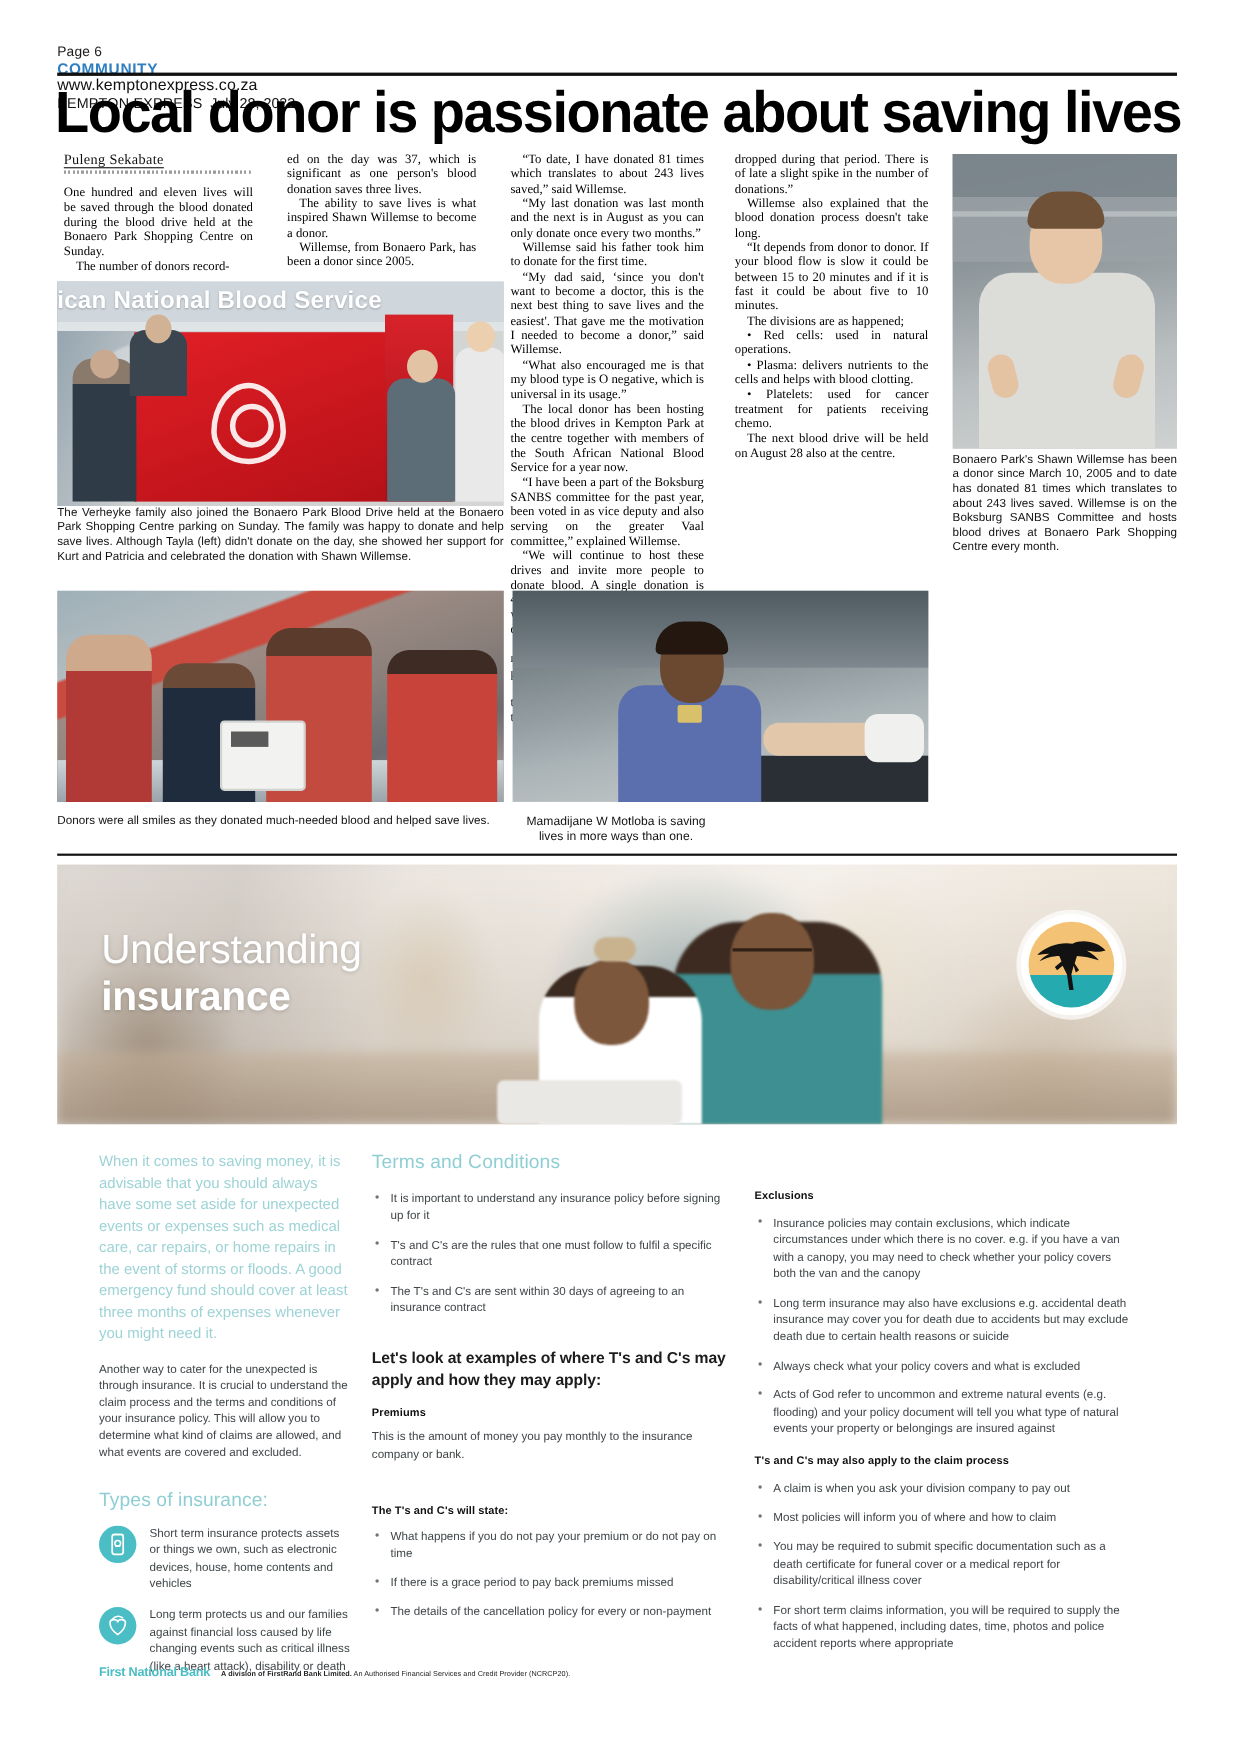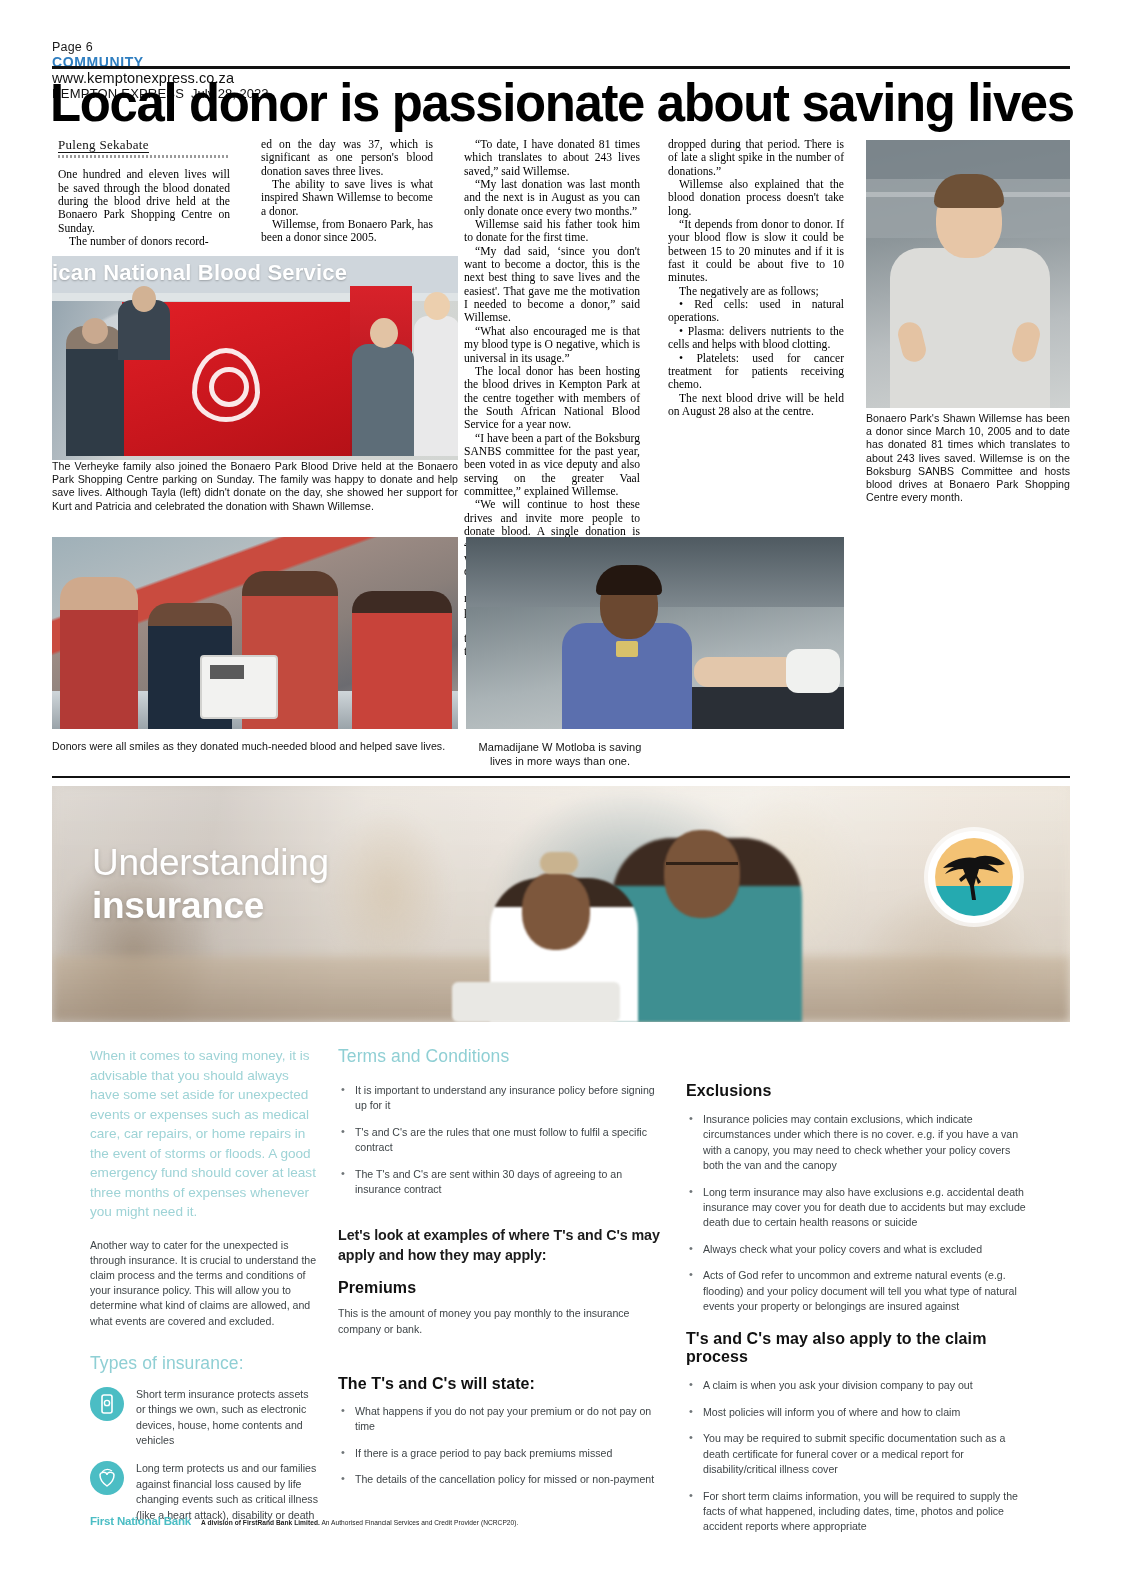--- a/index.html
+++ b/index.html
@@ -189,21 +189,21 @@
   .fnb-logo .inner{position:absolute;left:7px;top:7px;width:78px;height:78px;border-radius:50%;
     background:linear-gradient(180deg,#f3c274 0 62%, #25aab0 62% 100%);overflow:hidden;}
   .fnb-logo svg{position:absolute;left:7px;top:7px;}
 
   
   .adcol{position:absolute;font-family:"Liberation Sans",sans-serif;color:#3f4548;}
   .ad-lead{font-size:13.6px;line-height:19.5px;color:#9ed3d6;font-weight:400;}
   .ad-body{font-size:10.6px;line-height:15.2px;color:#3f4548;}
   .ad-h2{font-size:17.5px;color:#8fcfd4;font-weight:400;letter-spacing:0.1px;}
   .ad-h3{font-size:14.3px;color:#1c1c1c;font-weight:600;line-height:20px;letter-spacing:-0.1px;}
-  .ad-h4{font-size:16px;color:#111;font-weight:700;letter-spacing:0.1px;}
+  .ad-h4{font-size:10px;color:#111;font-weight:700;letter-spacing:0.1px;}
   ul.adlist{list-style:none;margin:0;padding:0;}
   ul.adlist li{position:relative;padding-left:17px;font-size:10.6px;line-height:15.4px;color:#3f4548;margin-bottom:11px;}
   ul.adlist li:before{content:"•";position:absolute;left:3px;top:-1px;color:#6e7477;font-size:11px;}
 
   #adcolA{left:90px;top:1046px;width:228px;}
   #adcolB{left:338px;top:1046px;width:330px;}
   #adcolC{left:686px;top:1082px;width:340px;}
 
   .icon-row{display:flex;align-items:flex-start;margin-top:13px;}
   .icon-circ{flex:0 0 auto;width:34px;height:34px;border-radius:50%;background:#4bbdc4;margin-right:12px;position:relative;}
@@ -258,21 +258,21 @@
     <p>“I have been a part of the Boksburg SANBS committee for the past year, been voted in as vice deputy and also serving on the greater Vaal committee,” explained Willemse.</p>
     <p>“We will continue to host these drives and invite more people to donate blood. A single donation is 480ml of blood and then you have to wait another 56 days before you can donate again.”</p>
     <p>The number of donations was negatively impacted by the pandemic.</p>
     <p>“More blood was needed during the early stages of the pandemic and the number of donations</p>
   </div>
 
   <div class="col" id="col4">
     <p class="noind">dropped during that period. There is of late a slight spike in the number of donations.”</p>
     <p>Willemse also explained that the blood donation process doesn't take long.</p>
     <p>“It depends from donor to donor. If your blood flow is slow it could be between 15 to 20 minutes and if it is fast it could be about five to 10 minutes.</p>
-    <p>The negatively are as follows;</p>
+    <p>The divisions are as happened;</p>
     <p>• Red cells: used in natural operations.</p>
     <p>• Plasma: delivers nutrients to the cells and helps with blood clotting.</p>
     <p>• Platelets: used for cancer treatment for patients receiving chemo.</p>
     <p>The next blood drive will be held on August 28 also at the centre.</p>
   </div>
 
   <div class="photo" id="photo1">
     <div class="shelf"></div>
     <div class="bannertxt">ican National Blood Service</div>
     <div class="redpanel"></div>
@@ -383,21 +383,21 @@
       <li>T's and C's are the rules that one must follow to fulfil a specific contract</li>
       <li>The T's and C's are sent within 30 days of agreeing to an insurance contract</li>
     </ul>
     <div class="ad-h3" style="margin-top:28px;">Let's look at examples of where T's and C's may apply and how they may apply:</div>
     <div class="ad-h4" style="margin-top:14px;">Premiums</div>
     <div class="ad-body" style="margin-top:9px;">This is the amount of money you pay monthly to the insurance company or bank.</div>
     <div class="ad-h4" style="margin-top:38px;">The T's and C's will state:</div>
     <ul class="adlist" style="margin-top:11px;">
       <li>What happens if you do not pay your premium or do not pay on time</li>
       <li>If there is a grace period to pay back premiums missed</li>
-      <li>The details of the cancellation policy for missed or non-payment</li>
+      <li>The details of the cancellation policy for every or non-payment</li>
     </ul>
   </div>
 
   <div class="adcol" id="adcolC">
     <div class="ad-h4">Exclusions</div>
     <ul class="adlist" style="margin-top:12px;">
       <li>Insurance policies may contain exclusions, which indicate circumstances under which there is no cover. e.g. if you have a van with a canopy, you may need to check whether your policy covers both the van and the canopy</li>
       <li>Long term insurance may also have exclusions e.g. accidental death insurance may cover you for death due to accidents but may exclude death due to certain health reasons or suicide</li>
       <li>Always check what your policy covers and what is excluded</li>
       <li>Acts of God refer to uncommon and extreme natural events (e.g. flooding) and your policy document will tell you what type of natural events your property or belongings are insured against</li>

